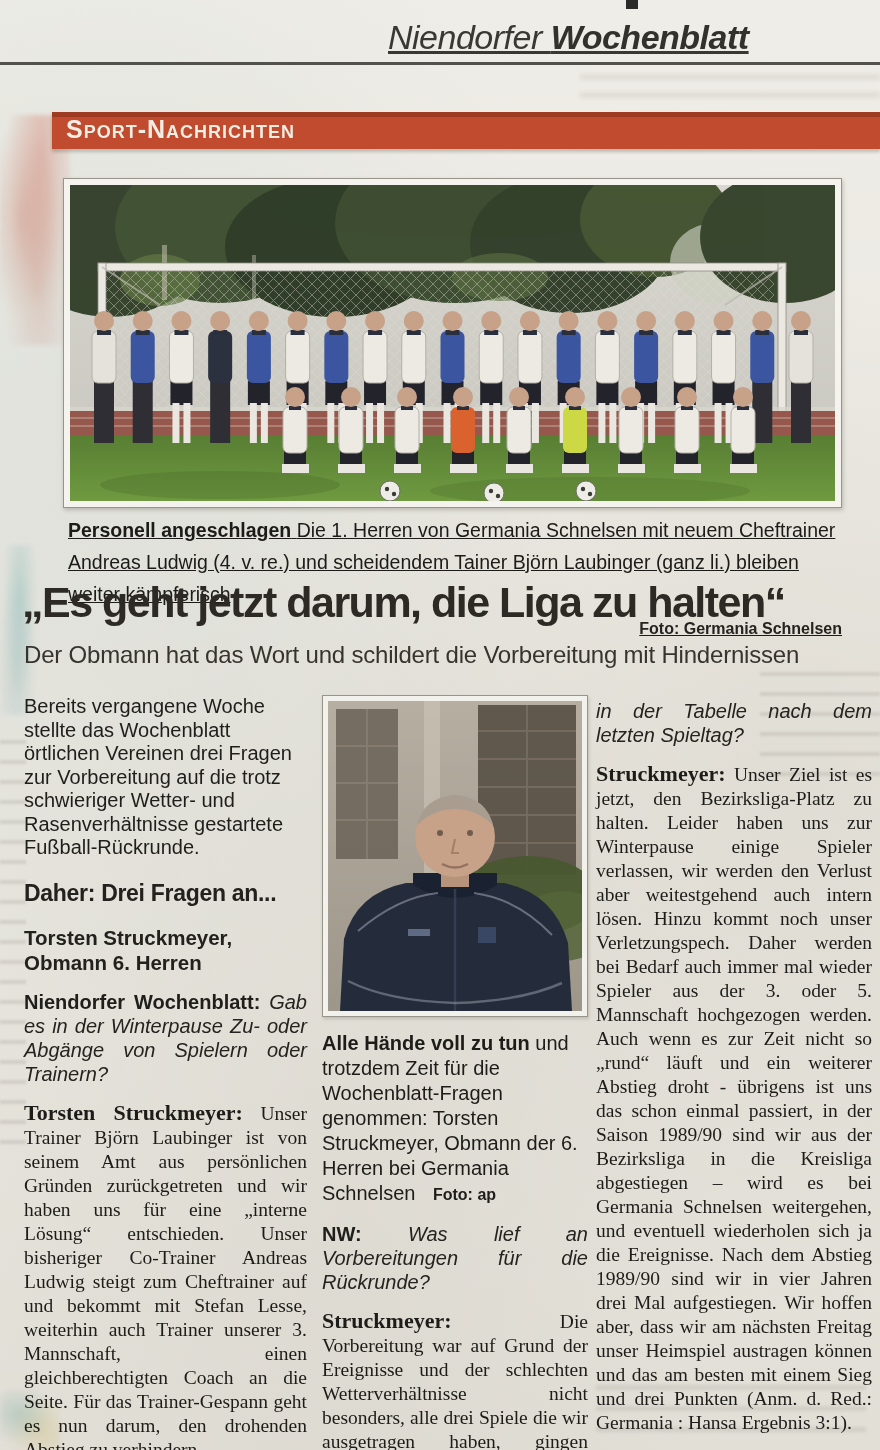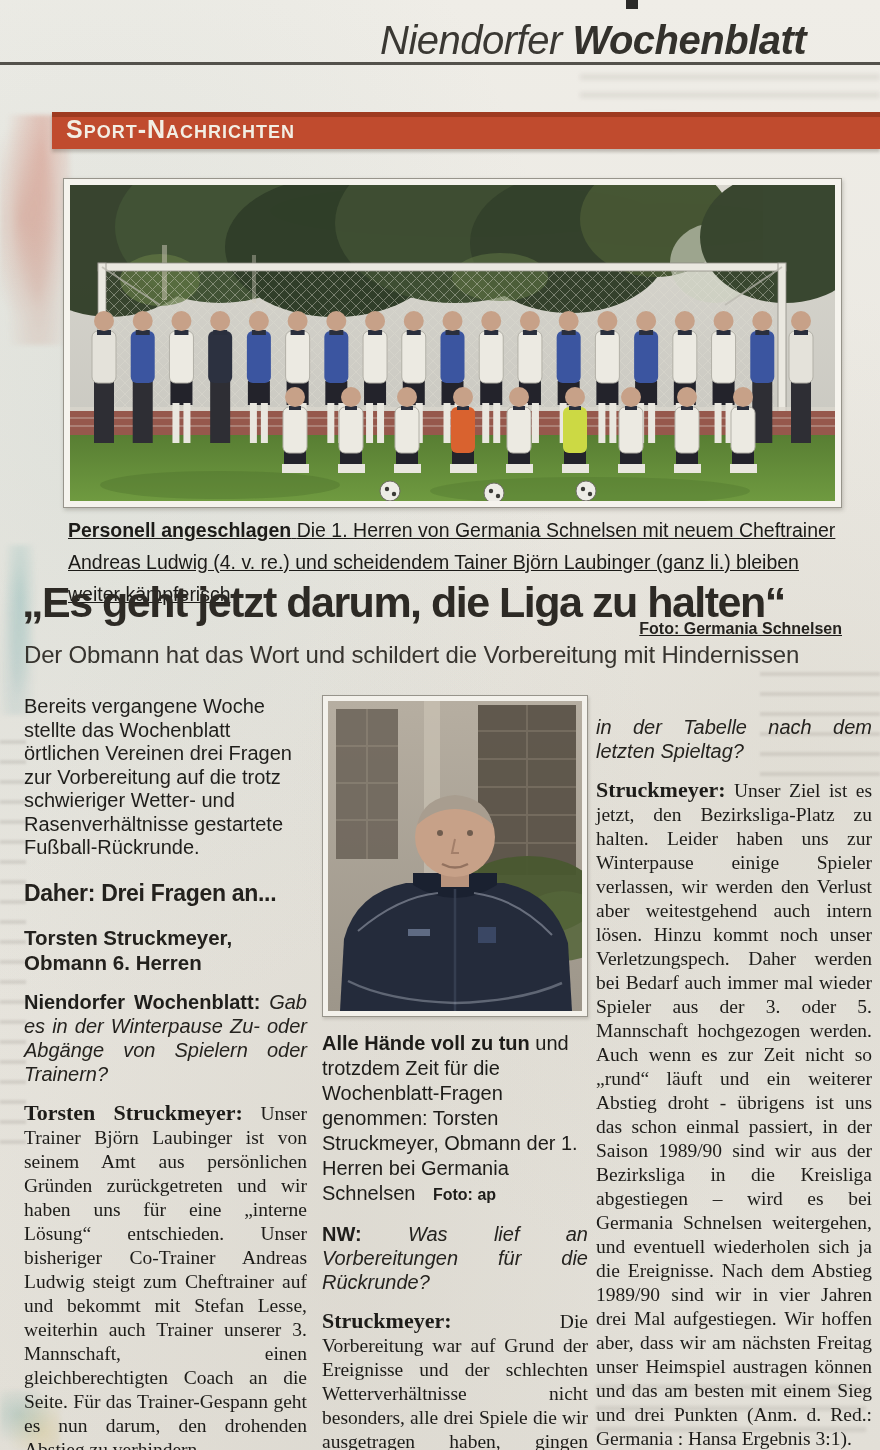--- a/index.html
+++ b/index.html
@@ -40,22 +40,22 @@
     filter:blur(1px);}
   .art-bottom-right{left:596px;top:1378px;width:270px;height:70px;
     background:repeating-linear-gradient(0deg, transparent 0 16px, rgba(100,95,85,.12) 16px 21px);
     filter:blur(1.5px);}
   .art-bottom-left{left:0;top:1390px;width:60px;height:60px;
     background:radial-gradient(ellipse at 30% 40%, rgba(80,150,140,.25), transparent 60%),
                radial-gradient(ellipse at 70% 70%, rgba(200,170,60,.22), transparent 60%);
     filter:blur(2px);}
   .art-speck{left:626px;top:0;width:12px;height:9px;background:#2a2a28;}
   
-  .masthead{position:absolute;left:380px;top:18px;width:400px;
-    font-style:italic;font-size:40px;letter-spacing:-0.5px;color:#3a3833;white-space:nowrap;}
+  .masthead{position:absolute;left:388px;top:18px;width:400px;
+    font-style:italic;font-size:34px;letter-spacing:-0.5px;color:#3a3833;white-space:nowrap;text-decoration:underline;}
   .masthead .bold{font-weight:bold;color:#33312c;}
   .masthead-rule{position:absolute;left:0;top:62px;width:880px;height:3px;background:#53514b;}
   
   .banner{position:absolute;left:52px;top:112px;width:828px;height:37px;
     background:linear-gradient(#9e3a20 0 5px, #c04b2e 5px 100%);
     box-shadow:0 3px 3px rgba(60,50,40,.25);}
   .banner-label{display:block;padding-left:14px;line-height:35px;
     font-variant:small-caps;font-weight:bold;font-size:25px;letter-spacing:1px;color:#f2eee4;}
   
   .team-photo-frame{position:absolute;left:63px;top:178px;width:765px;height:316px;
@@ -77,21 +77,21 @@
   .col-right{left:596px;width:276px;}
   .intro{font-size:20px;line-height:23.5px;color:#1f1e1b;text-align:left;}
   .today-heading{margin-top:20px;font-size:23px;font-weight:bold;letter-spacing:-0.3px;color:#23211d;white-space:nowrap;}
   .interviewee{margin-top:18px;font-weight:bold;font-size:20.5px;line-height:25px;color:#23211d;}
   .qa{margin-top:15px;text-align:justify;}
   .q-label{font-weight:bold;font-size:20px;font-style:normal;color:#1f1e1b;}
   .q-text{font-style:italic;font-size:20px;color:#25231f;}
   .qa.question{font-size:20px;line-height:24px;}
   .qa.answer{font-family:"Liberation Serif",serif;font-size:19.5px;line-height:24px;color:#1d1c19;}
   .a-label{font-family:Liberation Serif, serif;font-weight:bold;font-size:22px;}
-  .col-right .qa:first-child{margin-top:20px;}
+  .col-right .qa:first-child{margin-top:4px;}
   
   .portrait-frame{width:254px;height:310px;background:#f3f1eb;border:1px solid #97948b;
     padding:5px;box-shadow:1px 2px 3px rgba(60,55,45,.2);}
   .portrait-frame svg{display:block;width:100%;height:100%;}
   .portrait-caption{margin-top:14px;font-size:20px;line-height:25px;color:#1d1c19;}
   .portrait-credit{font-weight:bold;font-size:16px;margin-left:12px;white-space:nowrap;}
 </style>
 </head>
 <body>
 
@@ -385,21 +385,21 @@
           <path d="M127 188 V310" stroke="#3a4356" stroke-width="2.5" opacity="0.8"></path>
           <path d="M30 230 Q70 196 110 192 M224 234 Q190 198 146 192" fill="none" stroke="#cfd4e0" stroke-width="2" opacity="0.4"></path>
           <rect x="80" y="228" width="22" height="7" fill="#8fa0c0" opacity="0.55"></rect>
           <rect x="150" y="226" width="18" height="16" fill="#4a5a80" opacity="0.6"></rect>
           <path d="M20 280 Q60 300 127 302 Q194 300 234 282" fill="none" stroke="#cfd4e0" stroke-width="2.5" opacity="0.35"></path>
         </g>
       </svg>
     </div>
     <div class="portrait-caption">
       <span class="caption-lead">Alle Hände voll zu tun</span>
-      <span>und trotzdem Zeit für die Wochenblatt-Fragen genommen: Torsten Struckmeyer, Obmann der 1. Herren bei Germania Schnelsen</span>
+      <span>und trotzdem Zeit für die Wochenblatt-Fragen genommen: Torsten Struckmeyer, Obmann der 6. Herren bei Germania Schnelsen</span>
       <span class="portrait-credit">Foto: ap</span>
     </div>
     <div class="qa question">
       <span class="q-label">NW:</span>
       <span class="q-text">Was lief an Vorbereitungen für die Rückrunde?</span>
     </div>
     <div class="qa answer">
       <span class="a-label">Struckmeyer:</span>
       <span>Die Vorbereitung war auf Grund der Ereignisse und der schlechten Wetterverhältnisse nicht besonders, alle drei Spiele die wir ausgetragen haben, gingen verloren.</span>
     </div>

